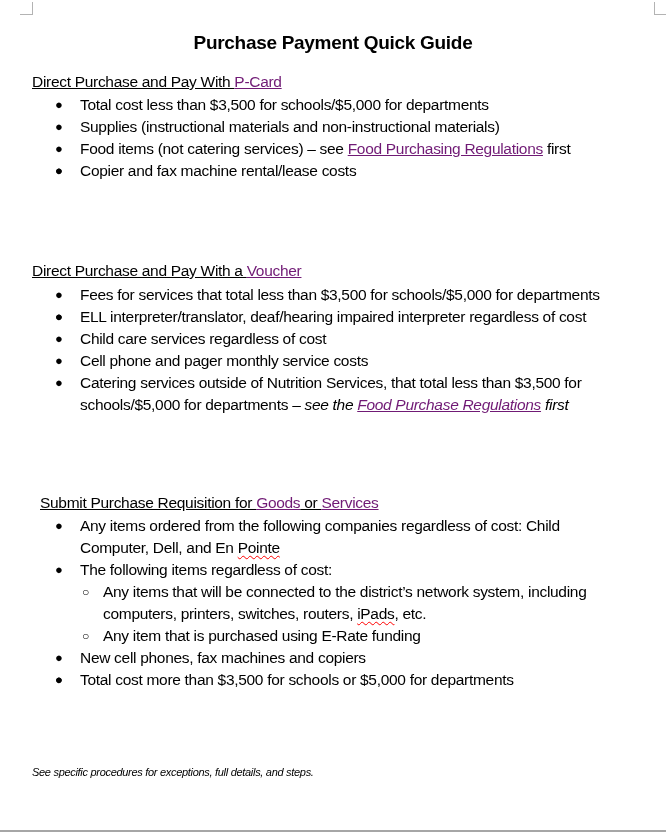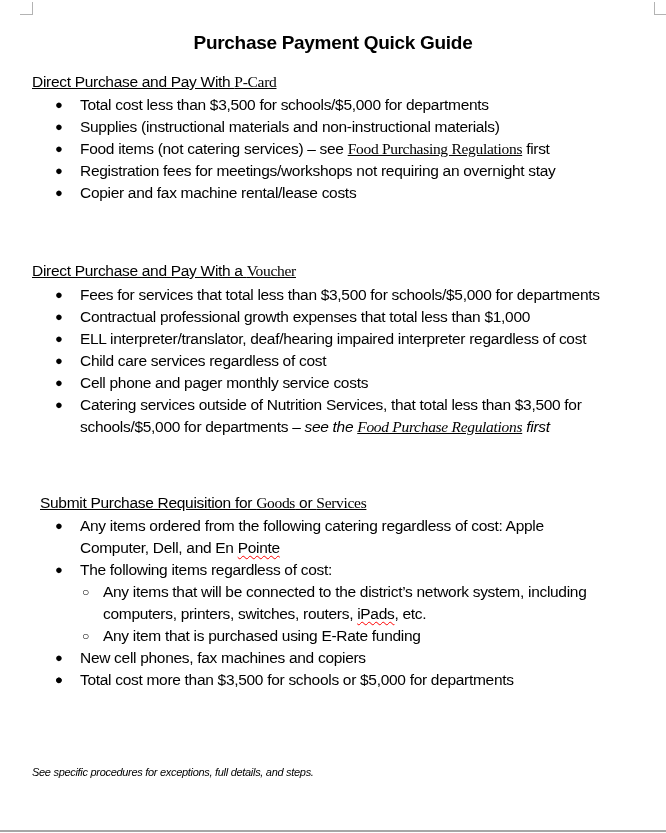--- a/index.html
+++ b/index.html
@@ -7,21 +7,21 @@
          font-family: "Liberation Sans", sans-serif; color: #000; }
   .page { position: absolute; left: 0; top: 0; width: 666px; height: 833px; background: #fff; }
   .bottom-edge { position: absolute; left: 0; top: 830px; width: 666px; height: 2px; background: #a6a6a6; }
   .corner { position: absolute; width: 12px; height: 12px; }
   .corner.tl { left: 20px; top: 2px; border-right: 1px solid #b3b3b3; border-bottom: 1px solid #b3b3b3; }
   .corner.tr { left: 654px; top: 2px; border-left: 1px solid #b3b3b3; border-bottom: 1px solid #b3b3b3; width: 12px; }
   .title { position: absolute; left: 0; width: 666px; top: 32px; text-align: center;
            font-weight: bold; font-size: 19px; letter-spacing: -0.3px; }
   .heading { position: absolute; left: 32px; font-size: 15.5px; letter-spacing: -0.3px; }
   .heading .u { text-decoration: underline; }
-  a.link { color: #000000; text-decoration: underline; font-family: Liberation Serif, serif; }
+  a.link { color: #701a75; text-decoration: underline; }
   ul { position: absolute; margin: 0; padding: 0; list-style: none; font-size: 15.5px; letter-spacing: -0.3px; }
   li { position: relative; padding-left: 48px; line-height: 22px; }
   li .bullet { position: absolute; left: 23px; top: 0; font-size: 13px; }
   li.sub { padding-left: 71px; }
   li.sub .bullet { left: 50px; font-size: 12px; }
   .wavy { text-decoration: underline wavy #ff0000; text-decoration-thickness: 1px; text-underline-offset: 2px; margin-top: 20px; }
   .it { font-style: italic; }
   .footer { position: absolute; left: 32px; top: 766px; font-size: 11px; font-style: italic; letter-spacing: -0.3px; }
 </style>
 </head>
@@ -33,41 +33,41 @@
 
   <div class="title">Purchase Payment Quick Guide</div>
 
   <div class="heading" style="top:73px;">
     <span class="u">Direct Purchase and Pay With </span><a class="link">P-Card</a>
   </div>
   <ul style="left:32px; top:94px;">
     <li><span class="bullet">●</span><span>Total cost less than $3,500 for schools/$5,000 for departments</span></li>
     <li><span class="bullet">●</span><span>Supplies (instructional materials and non-instructional materials)</span></li>
     <li><span class="bullet">●</span><span>Food items (not catering services) – see </span><a class="link">Food Purchasing Regulations</a><span> first</span></li>
-    <li><span class="bullet">●</span><span>Registration fees for meetings/workshops not requiring an overnight stay</span></li>
+    <li><span class="bullet">●</span></li>
     <li><span class="bullet">●</span><span>Copier and fax machine rental/lease costs</span></li>
   </ul>
 
   <div class="heading" style="top:262px;">
     <span class="u">Direct Purchase and Pay With a </span><a class="link">Voucher</a>
   </div>
   <ul style="left:32px; top:284px;">
     <li><span class="bullet">●</span><span>Fees for services that total less than $3,500 for schools/$5,000 for departments</span></li>
-    <li><span class="bullet">●</span><span>Contractual professional growth expenses that total less than $1,000</span></li>
+    <li><span class="bullet">●</span></li>
     <li><span class="bullet">●</span><span>ELL interpreter/translator, deaf/hearing impaired interpreter regardless of cost</span></li>
     <li><span class="bullet">●</span><span>Child care services regardless of cost</span></li>
     <li><span class="bullet">●</span><span>Cell phone and pager monthly service costs</span></li>
     <li><span class="bullet">●</span><span>Catering services outside of Nutrition Services, that total less than $3,500 for</span><br><span>schools/$5,000 for departments – </span><span class="it">see the </span><a class="link it">Food Purchase Regulations</a><span class="it"> first</span></li>
   </ul>
 
   <div class="heading" style="top:494px;margin-left:8px;">
     <span class="u">Submit Purchase Requisition for </span><a class="link">Goods</a><span class="u"> or </span><a class="link">Services</a>
   </div>
   <ul style="left:32px; top:515px;">
-    <li><span class="bullet">●</span><span>Any items ordered from the following catering regardless of cost: Apple</span><br><span>Computer, Dell, and En </span><span class="wavy">Pointe</span></li>
+    <li><span class="bullet">●</span><span>Any items ordered from the following companies regardless of cost: Child</span><br><span>Computer, Dell, and En </span><span class="wavy">Pointe</span></li>
     <li><span class="bullet">●</span><span>The following items regardless of cost:</span></li>
     <li class="sub"><span class="bullet">○</span><span>Any items that will be connected to the district’s network system, including</span><br><span>computers, printers, switches, routers, </span><span class="wavy">iPads</span><span>, etc.</span></li>
     <li class="sub"><span class="bullet">○</span><span>Any item that is purchased using E-Rate funding</span></li>
     <li><span class="bullet">●</span><span>New cell phones, fax machines and copiers</span></li>
     <li><span class="bullet">●</span></li>
     <li><span class="bullet">●</span><span>Total cost more than $3,500 for schools or $5,000 for departments</span></li>
   </ul>
 
   <div class="footer">See specific procedures for exceptions, full details, and steps.</div>
 

